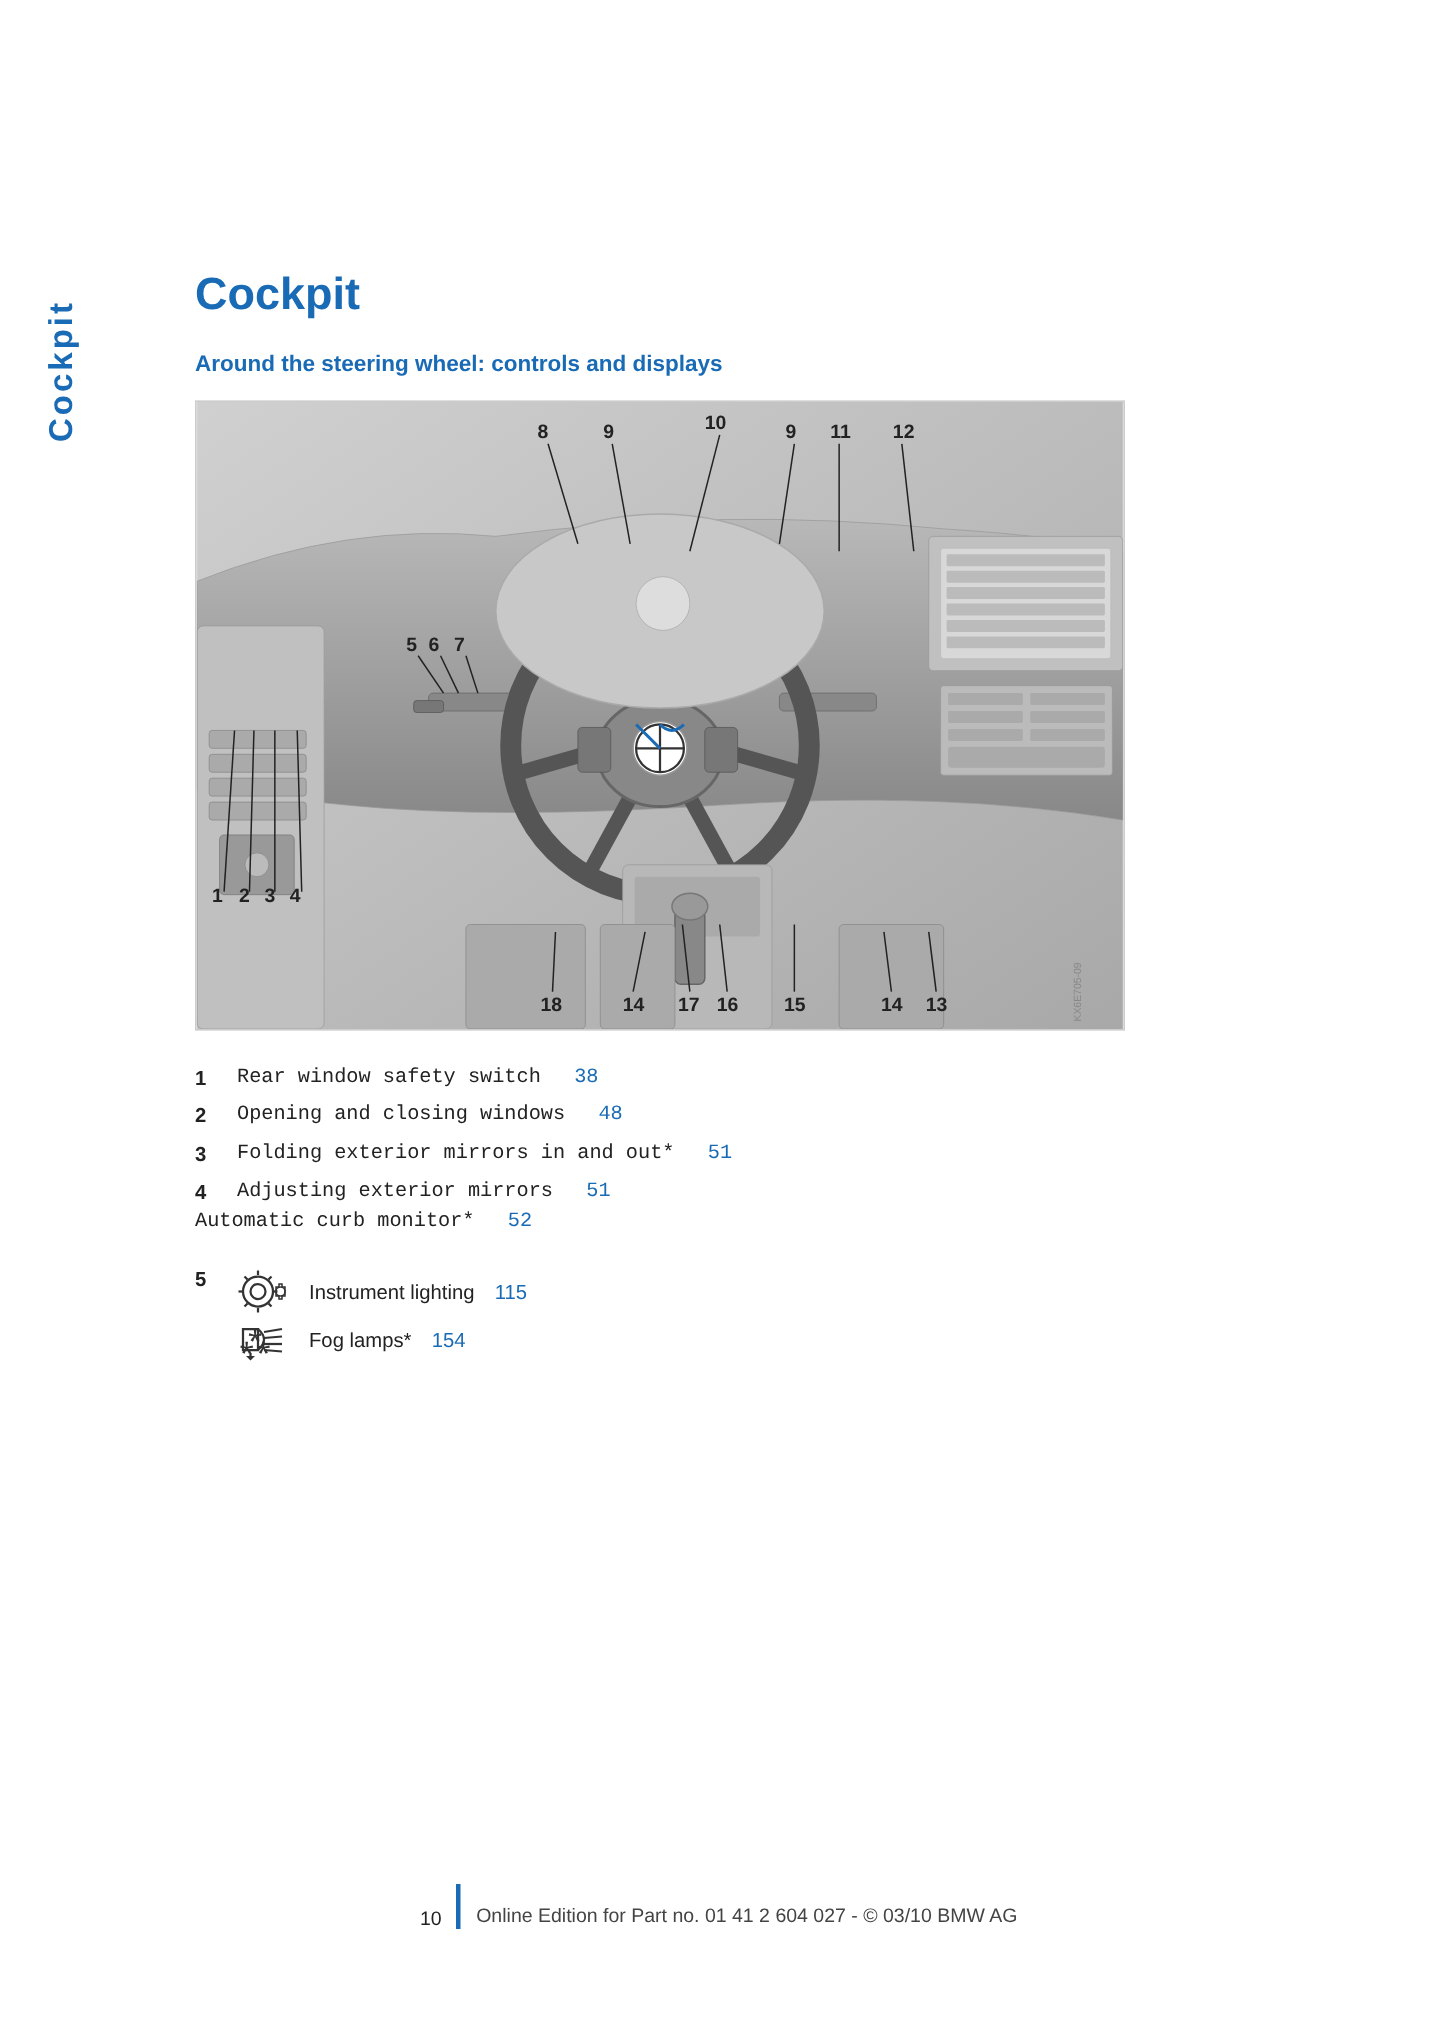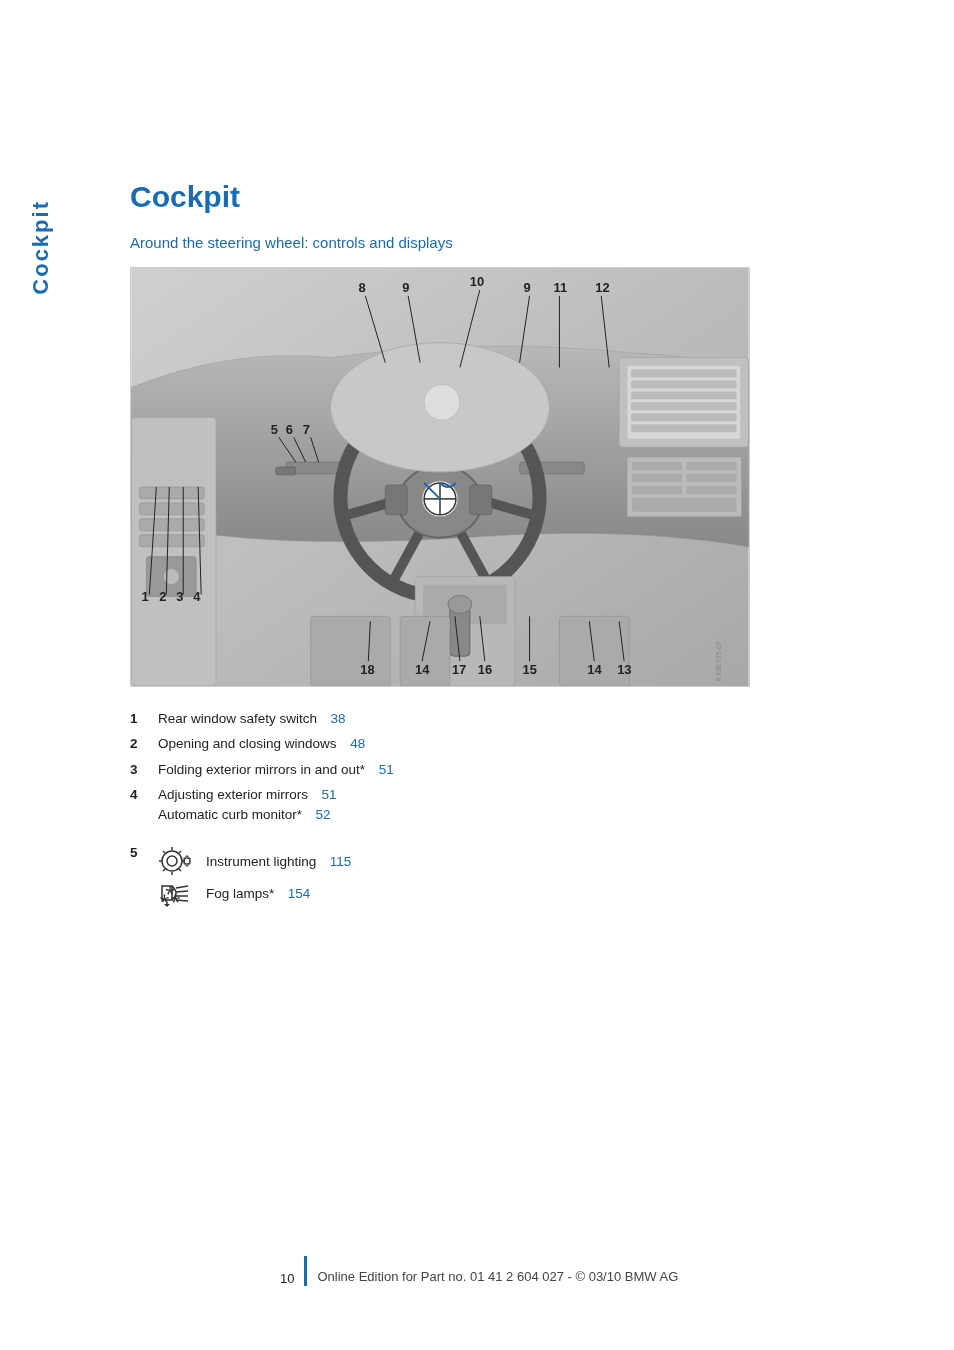--- a/index.html
+++ b/index.html
@@ -43,21 +43,21 @@
 
     .page-title {
       font-size: 30px;
       font-weight: bold;
       color: #1a6bb5;
       margin-bottom: 20px;
     }
 
     .section-heading {
       font-size: 15px;
-      font-weight: normal;
+      font-weight: bold;
       color: #1a6bb5;
       margin-bottom: 16px;
     }
 
     
     .diagram-container {
       width: 620px;
       height: 420px;
       background: #e8e8e8;
       position: relative;
@@ -87,20 +87,21 @@
     }
 
     .item-number {
       font-weight: bold;
       min-width: 20px;
       margin-right: 8px;
     }
 
     .item-text {
       flex: 1;
+      font-family: Liberation Mono, monospace;
     }
 
     .item-link {
       color: #1a6bb5;
       margin-left: 6px;
       text-decoration: none;
     }
 
     .item-asterisk {
       color: #222;
@@ -353,21 +354,21 @@
           Folding exterior mirrors in and out<span class="item-asterisk">*</span>&nbsp;&nbsp;<a class="item-link">51</a>
         </span>
       </li>
       <li style="flex-direction:column;">
         <div style="display:flex;align-items:flex-start;">
           <span class="item-number">4</span>
           <span class="item-text">
             Adjusting exterior mirrors&nbsp;&nbsp;<a class="item-link">51</a>
           </span>
         </div>
-        <div style="display:flex;align-items:flex-start;margin-left:28px;">
+        <div style="display:flex;align-items:flex-start;">
           <span class="item-text">
             Automatic curb monitor<span class="item-asterisk">*</span>&nbsp;&nbsp;<a class="item-link">52</a>
           </span>
         </div>
       </li>
     </ul>
 
     <div class="item-5-container">
       <span class="item-5-number">5</span>
       <div class="item-5-icons">

